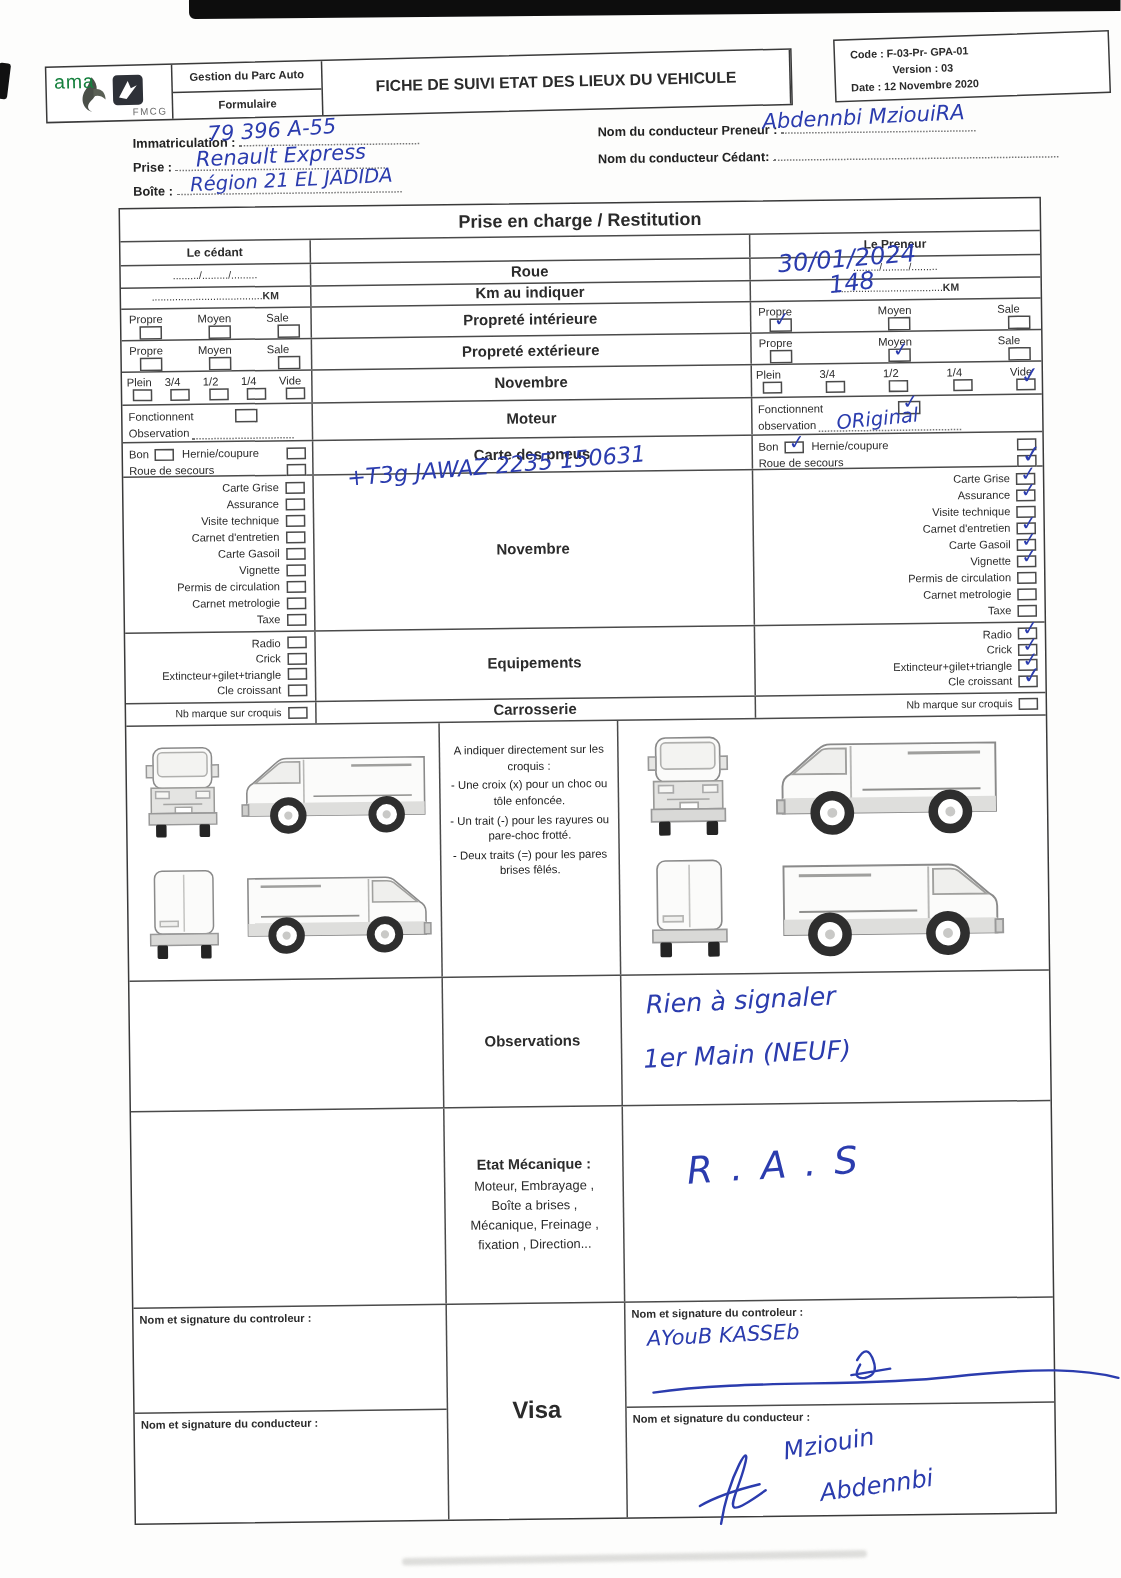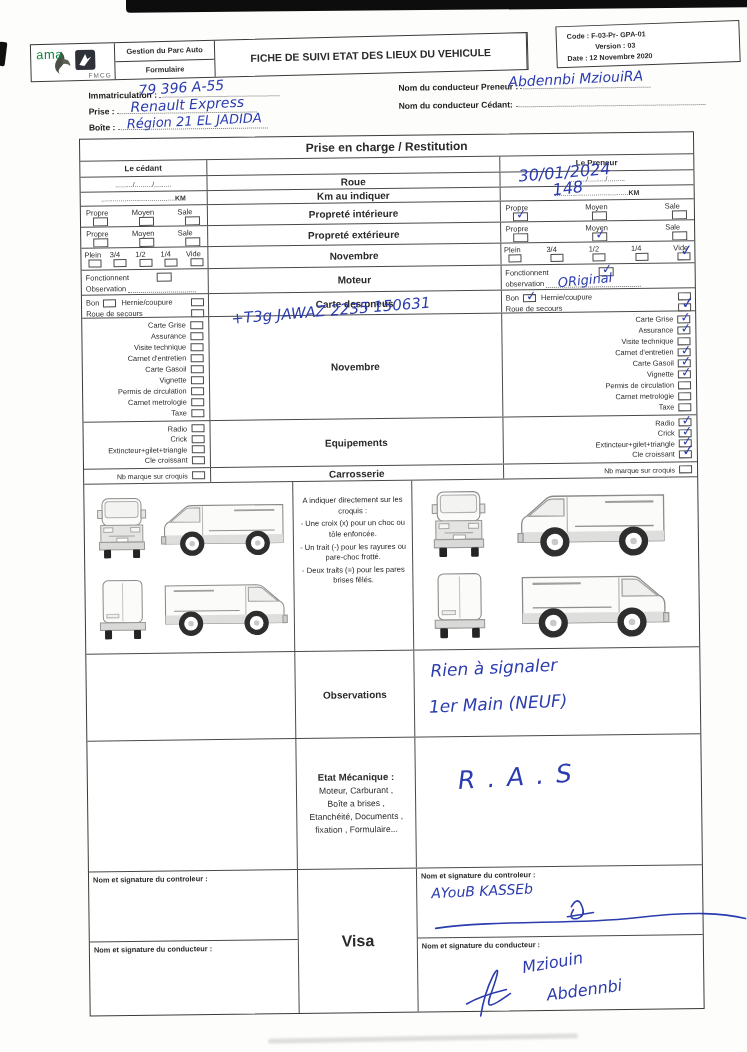--- a/index.html
+++ b/index.html
@@ -707,24 +707,24 @@
         <span class="hw" style="position:absolute; left:16px; top:10px; font-size:17px; transform:rotate(-2deg);">Rien à signaler</span>
         <span class="hw" style="position:absolute; left:14px; top:46px; font-size:17px; transform:rotate(-2deg);">1er Main (NEUF)</span>
       </div>
     </div>
 
     <div class="row" style="height:131px;">
       <div class="cD"></div>
       <div class="cE">
           <div class="meca-cell">
         <div class="t">Etat Mécanique  :</div>
-        <div>Moteur, Carburant ,</div>
+        <div>Moteur, Embrayage ,</div>
         <div>Boîte a brises ,</div>
-        <div>Etanchéité, Documents ,</div>
-        <div>fixation , Formulaire...</div>
+        <div>Mécanique, Freinage ,</div>
+        <div>fixation , Direction...</div>
       </div>
         </div>
       <div class="cF">
         <span class="hw" style="position:absolute; left:42px; top:28px; font-size:25px; transform:rotate(-3deg); letter-spacing:2px;">R . A . S</span>
       </div>
     </div>
 
     <div class="row" style="height:143px;">
       <div class="cD">
         <div class="subrow-top">

